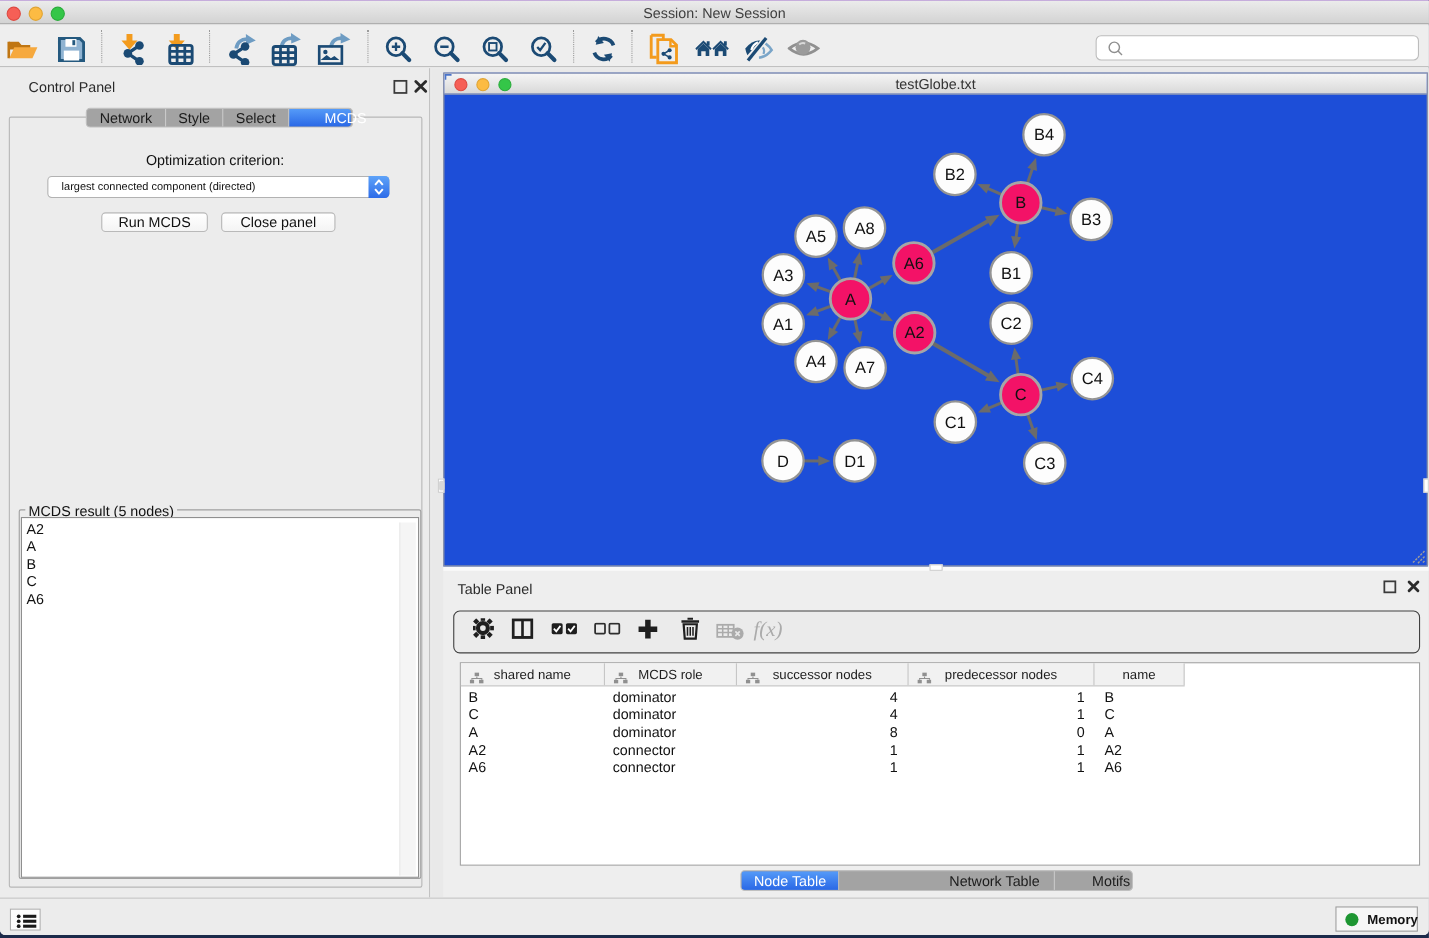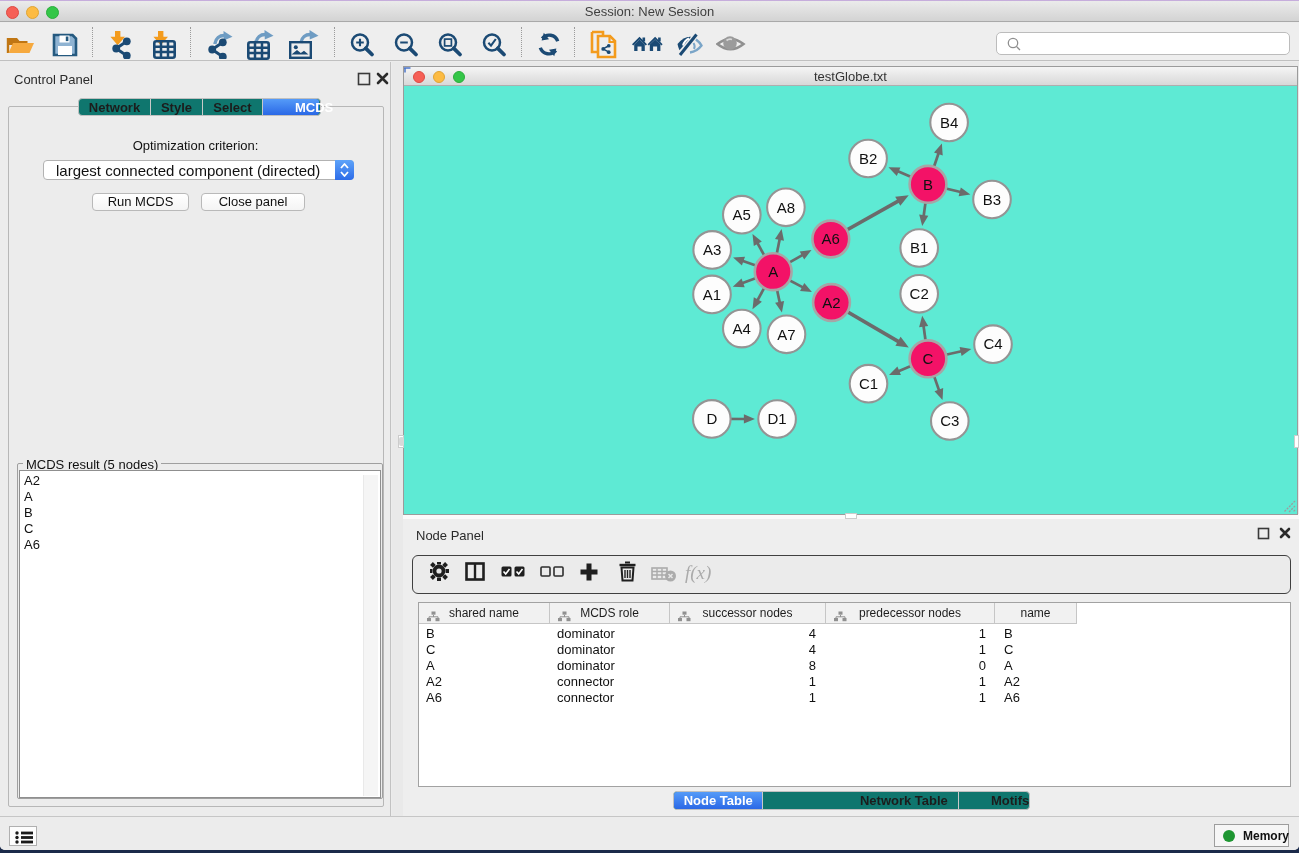--- a/index.html
+++ b/index.html
@@ -14,34 +14,34 @@
 
 #toolbar { position:absolute; left:0; top:22px; width:1299px; height:38px; background:#eeeeee; border-bottom:1px solid #c0c0c0; }
 .tsep { position:absolute; top:4px; height:30px; width:0; border-left:1px dotted #9b9b9b; }
 .ticon { position:absolute; top:5px; }
 #search { position:absolute; left:996px; top:9px; width:294px; height:23px; background:#fff; border:1px solid #bcbcbc; border-radius:5px; }
 
 #cpanel { position:absolute; left:0; top:61px; width:391px; height:754px; background:#ececec; border-right:1px solid #c2c2c2; }
 #cpanel .ptitle, #tpanel .ptitle { font-size:13px; color:#2a2a2a; position:absolute; }
 .wicon { position:absolute; }
 
-.seg { position:absolute; display:flex; background:#0f766e; border:1px solid #c0c0c0; border-radius:4px; height:18px;font-weight:bold; }
+.seg { position:absolute; display:flex; background:#a3a3a3; border:1px solid #c0c0c0; border-radius:4px; height:18px; }
 .seg .s { font-size:13px; color:#1c1c1c; text-align:center; line-height:17px; border-right:1px solid #c9c9c9; }
 .seg .s:last-child { border-right:none;padding-left:32px; }
 .seg .sel { background:linear-gradient(#559bf8,#2a68e6); color:#fff; }
 #cpbox { position:absolute; left:8px; top:44px; width:376px; height:701px; border:1px solid #b7b7b7; border-radius:2px; background:#ececec; }
 .btn { position:absolute; background:linear-gradient(#ffffff,#f4f4f4); border:1px solid #b9b9b9; border-radius:4px; font-size:13px; color:#111; text-align:center; line-height:16px; }
 
 #grp { position:absolute; left:17px; top:401px; width:366px; height:336px; border:1px solid #9f9f9f; border-radius:2px;padding-left:12px; }
 #grp .lbl { position:absolute; left:5px; top:-7px; background:#ececec; padding:0 3px; font-size:13px; color:#111; }
 #grplist { position:absolute; left:1px; top:6px; width:362px; height:328px; background:#fff; border:1px solid #8f8f8f; font-size:13px; color:#111; line-height:16px; padding:2px 0 0 4px; }
 #grplist .sb { position:absolute; right:2px; top:4px; bottom:1px; width:15px; background:#f5f5f5; border-left:1px solid #e9e9e9; }
 
 #desktop { position:absolute; left:392px; top:61px; width:907px; height:754px; background:#e9e9e9; }
-#netwin { position:absolute; left:11px; top:4px; width:895px; height:449px; background:#5eead4; border:1px solid #9b9b9b; }
+#netwin { position:absolute; left:11px; top:4px; width:895px; height:449px; background:#1d4ed8; border:1px solid #9b9b9b; }
 #nettb { position:absolute; left:0; top:0; width:100%; height:19px; background:linear-gradient(#f5f5f5,#d8d8d8); border-bottom:1px solid #aeaeae; }
 #nettb .tl { position:absolute; top:4px; width:12px; height:12px; border-radius:50%; }
 #nettb .title { position:absolute; width:100%; text-align:center; font-size:13px; color:#333; top:2px; }
 #netcanvas { position:absolute; left:0; top:20px; }
 
 #tpanel { position:absolute; left:11px; top:457px; width:896px; height:297px; background:#eeeeee; }
 #ttool { position:absolute; left:9px; top:36px; width:879px; height:39px; background:#ebebeb; border:1px solid #404040; border-radius:6px; }
 #ttable { position:absolute; left:15px; top:83px; width:873px; height:185px; background:#fff; border:1px solid #a2a2a2; }
 #thead { position:absolute; left:0; top:0; width:658px; height:21px; background:#f1f1f1; border-bottom:1px solid #c6c6c6; }
 #thead .hc { position:absolute; top:0; height:20px; border-right:1px solid #c6c6c6; font-size:12px; color:#1d1d1d; text-align:center; line-height:20px; }
@@ -198,35 +198,35 @@
       </svg>
 <div id="search">
         <svg width="17" height="17" style="position:absolute;left:9px;top:3px">
           <circle cx="7" cy="7" r="4.7" fill="none" stroke="#8f8f8f" stroke-width="1.3"></circle>
           <line x1="10.4" y1="10.4" x2="14" y2="14" stroke="#8f8f8f" stroke-width="1.3"></line>
         </svg>
       </div>
 </div>
 
 <div id="cpanel">
-  <div class="ptitle" style="left:14px;top:10px;">Control Panel</div>
+  <div class="ptitle" style="left:26px;top:10px;">Control Panel</div>
   <svg class="wicon" style="left:357px;top:10px" width="34" height="14">
         <rect x="1.5" y="1.5" width="11" height="11" fill="none" stroke="#3a3a3a" stroke-width="1.6"></rect>
         <path d="M21 2 L30 11 M30 2 L21 11" stroke="#2b2b2b" stroke-width="2.6" stroke-linecap="round"></path>
       </svg>
   <div class="seg" style="left:78px;top:36px;width:243px;z-index:5;">
     <div class="s" style="width:72px;">Network</div>
     <div class="s" style="width:52px;">Style</div>
     <div class="s" style="width:60px;">Select</div>
     <div class="s sel" style="width:56px;border-radius:0 3px 3px 0;">MCDS</div>
   </div>
   <div id="cpbox"></div>
   <div class="abs" style="left:0;top:76px;width:391px;text-align:center;font-size:13px;color:#111;">Optimization criterion:</div>
   <div class="abs" id="combo" style="left:43px;top:98px;width:311px;height:20px;background:#fff;border:1px solid #b2b2b2;border-radius:4px;">
-     <div class="abs" style="left:12px;top:1px;font-size:15px;color:#111;line-height:17px;">largest connected component (directed)</div>
+     <div class="abs" style="left:12px;top:1px;font-size:10px;color:#111;line-height:17px;">largest connected component (directed)</div>
      <div class="abs" style="right:-1px;top:-1px;width:19px;height:20px;border-radius:0 4px 4px 0;background:linear-gradient(#5ea3f9,#2d6ce8);">
        <svg width="19" height="20">
             <path d="M6 8 L9.5 4 L13 8" fill="none" stroke="#fff" stroke-width="1.8" stroke-linejoin="round"></path>
             <path d="M6 12 L9.5 16 L13 12" fill="none" stroke="#fff" stroke-width="1.8" stroke-linejoin="round"></path>
           </svg>
      </div>
   </div>
   <div class="btn" style="left:92px;top:131px;width:97px;height:18px;">Run MCDS</div>
   <div class="btn" style="left:201px;top:131px;width:104px;height:18px;">Close panel</div>
   <div id="grp">
@@ -335,21 +335,21 @@
     </svg>
     <svg style="position:absolute;right:1px;bottom:1px;" width="13" height="13">
           <path d="M12 1 L1 12 M12 6 L6 12 M12 10 L10 12" stroke="#9d9d9d" stroke-width="1.3" stroke-dasharray="2 1.2" fill="none"></path>
         </svg>
   </div>
   <div class="abs" style="left:6px;top:373px;width:6px;height:13px;background:#fff;border:1px solid #ccc;"></div>
   <div class="abs" style="left:7px;top:375px;width:5px;height:9px;background:#d8d8d8;border-radius:2px;"></div>
   <div class="abs" style="left:453px;top:451px;width:12px;height:6px;background:#fff;border:1px solid #ccc;"></div>
   <div class="abs" style="left:902px;top:373px;width:5px;height:13px;background:#fff;border:1px solid #ccc;"></div>
   <div id="tpanel">
-    <div class="ptitle" style="left:13px;top:9px;">Node Panel</div>
+    <div class="ptitle" style="left:13px;top:9px;">Table Panel</div>
     <svg class="wicon" style="left:851px;top:8px" width="42" height="14" viewBox="0 0 42 14">
           <rect x="4.5" y="1.5" width="10" height="10" fill="none" stroke="#3a3a3a" stroke-width="1.6"></rect>
           <path d="M27 2 L35 10 M35 2 L27 10" stroke="#2b2b2b" stroke-width="2.6" stroke-linecap="round"></path>
         </svg>
     <div id="ttool">
 <svg style="position:absolute;left:17px;top:6px" width="19" height="19" viewBox="0 0 19 19">
             <circle cx="9" cy="9" r="6.4" fill="#1f1f1f"></circle>
             <circle cx="9" cy="9" r="2.6" fill="#e7e7e7"></circle>
             <rect x="-2" y="-2" width="4" height="4" transform="translate(17.6,9.0) rotate(0)" fill="#1f1f1f"></rect>
             <rect x="-2" y="-2" width="4" height="4" transform="translate(15.1,15.1) rotate(45)" fill="#1f1f1f"></rect>

